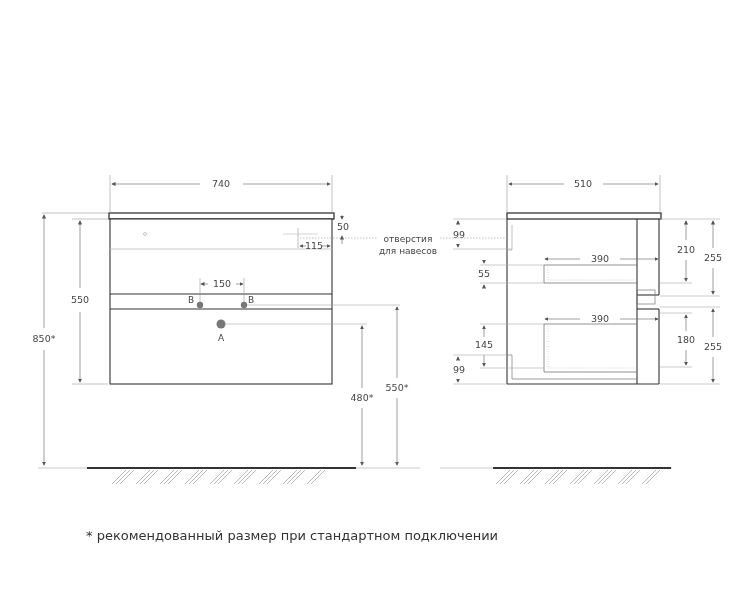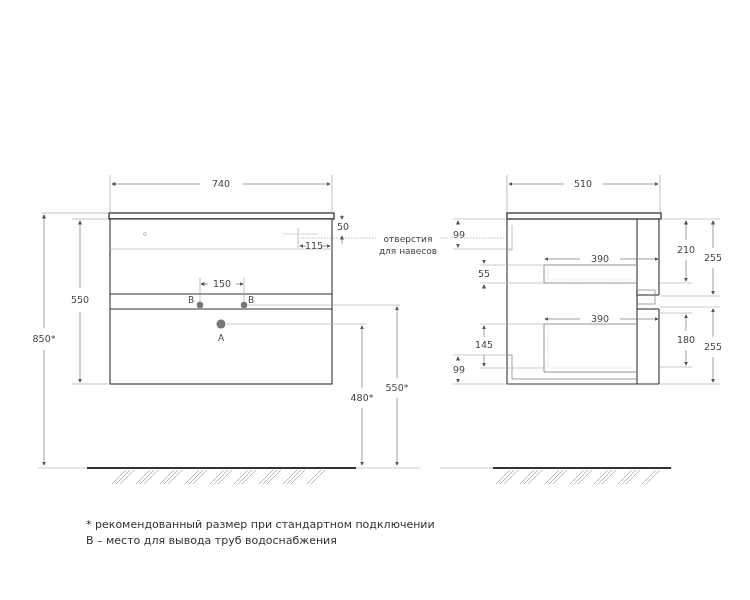--- a/index.html
+++ b/index.html
@@ -1,21 +1,21 @@
 <!DOCTYPE html>
 <html><head>
   <meta charset="utf-8">
   <style>
     html, body { margin: 0; padding: 0; background: #ffffff; }
     body { width: 750px; height: 600px; position: relative; overflow: hidden;
            font-family: "DejaVu Sans", sans-serif; color: #3a3a3a; }
     svg { position: absolute; left: 0; top: 0; }
     .dim { font-family: "DejaVu Sans", sans-serif; font-size: 9.5px; fill: #444; }
     .lbl { font-family: "DejaVu Sans", sans-serif; font-size: 9px; fill: #444; }
-    .notes { position: absolute; left: 86px; top: 517px; font-size: 11px; line-height: 15.5px; color: #333; }
+    .notes { position: absolute; left: 86px; top: 528px; font-size: 13px; line-height: 15.5px; color: #333; }
     .notes div { white-space: nowrap; }
   </style>
 </head>
 <body>
 
 <svg width="750" height="600" viewBox="0 0 750 600">
   <defs>
     <marker id="ar" markerWidth="6" markerHeight="6" refX="5" refY="3" orient="auto">
       <path d="M0,0 L6,3 L0,6 z" fill="#555"></path>
     </marker>
@@ -204,14 +204,13 @@
                M570,484 L584,470 M574,484 L588,470 M578,484 L592,470
                M594,484 L608,470 M598,484 L612,470 M602,484 L616,470
                M618,484 L632,470 M622,484 L636,470 M626,484 L640,470
                M642,484 L656,470 M646,484 L660,470"></path>
     </g>
   </g>
 </svg>
 
 <div class="notes">
   <div>* рекомендованный размер при стандартном подключении</div>
-  <div>B – место для вывода труб водоснабжения</div>
 </div>
 
 </body></html>

